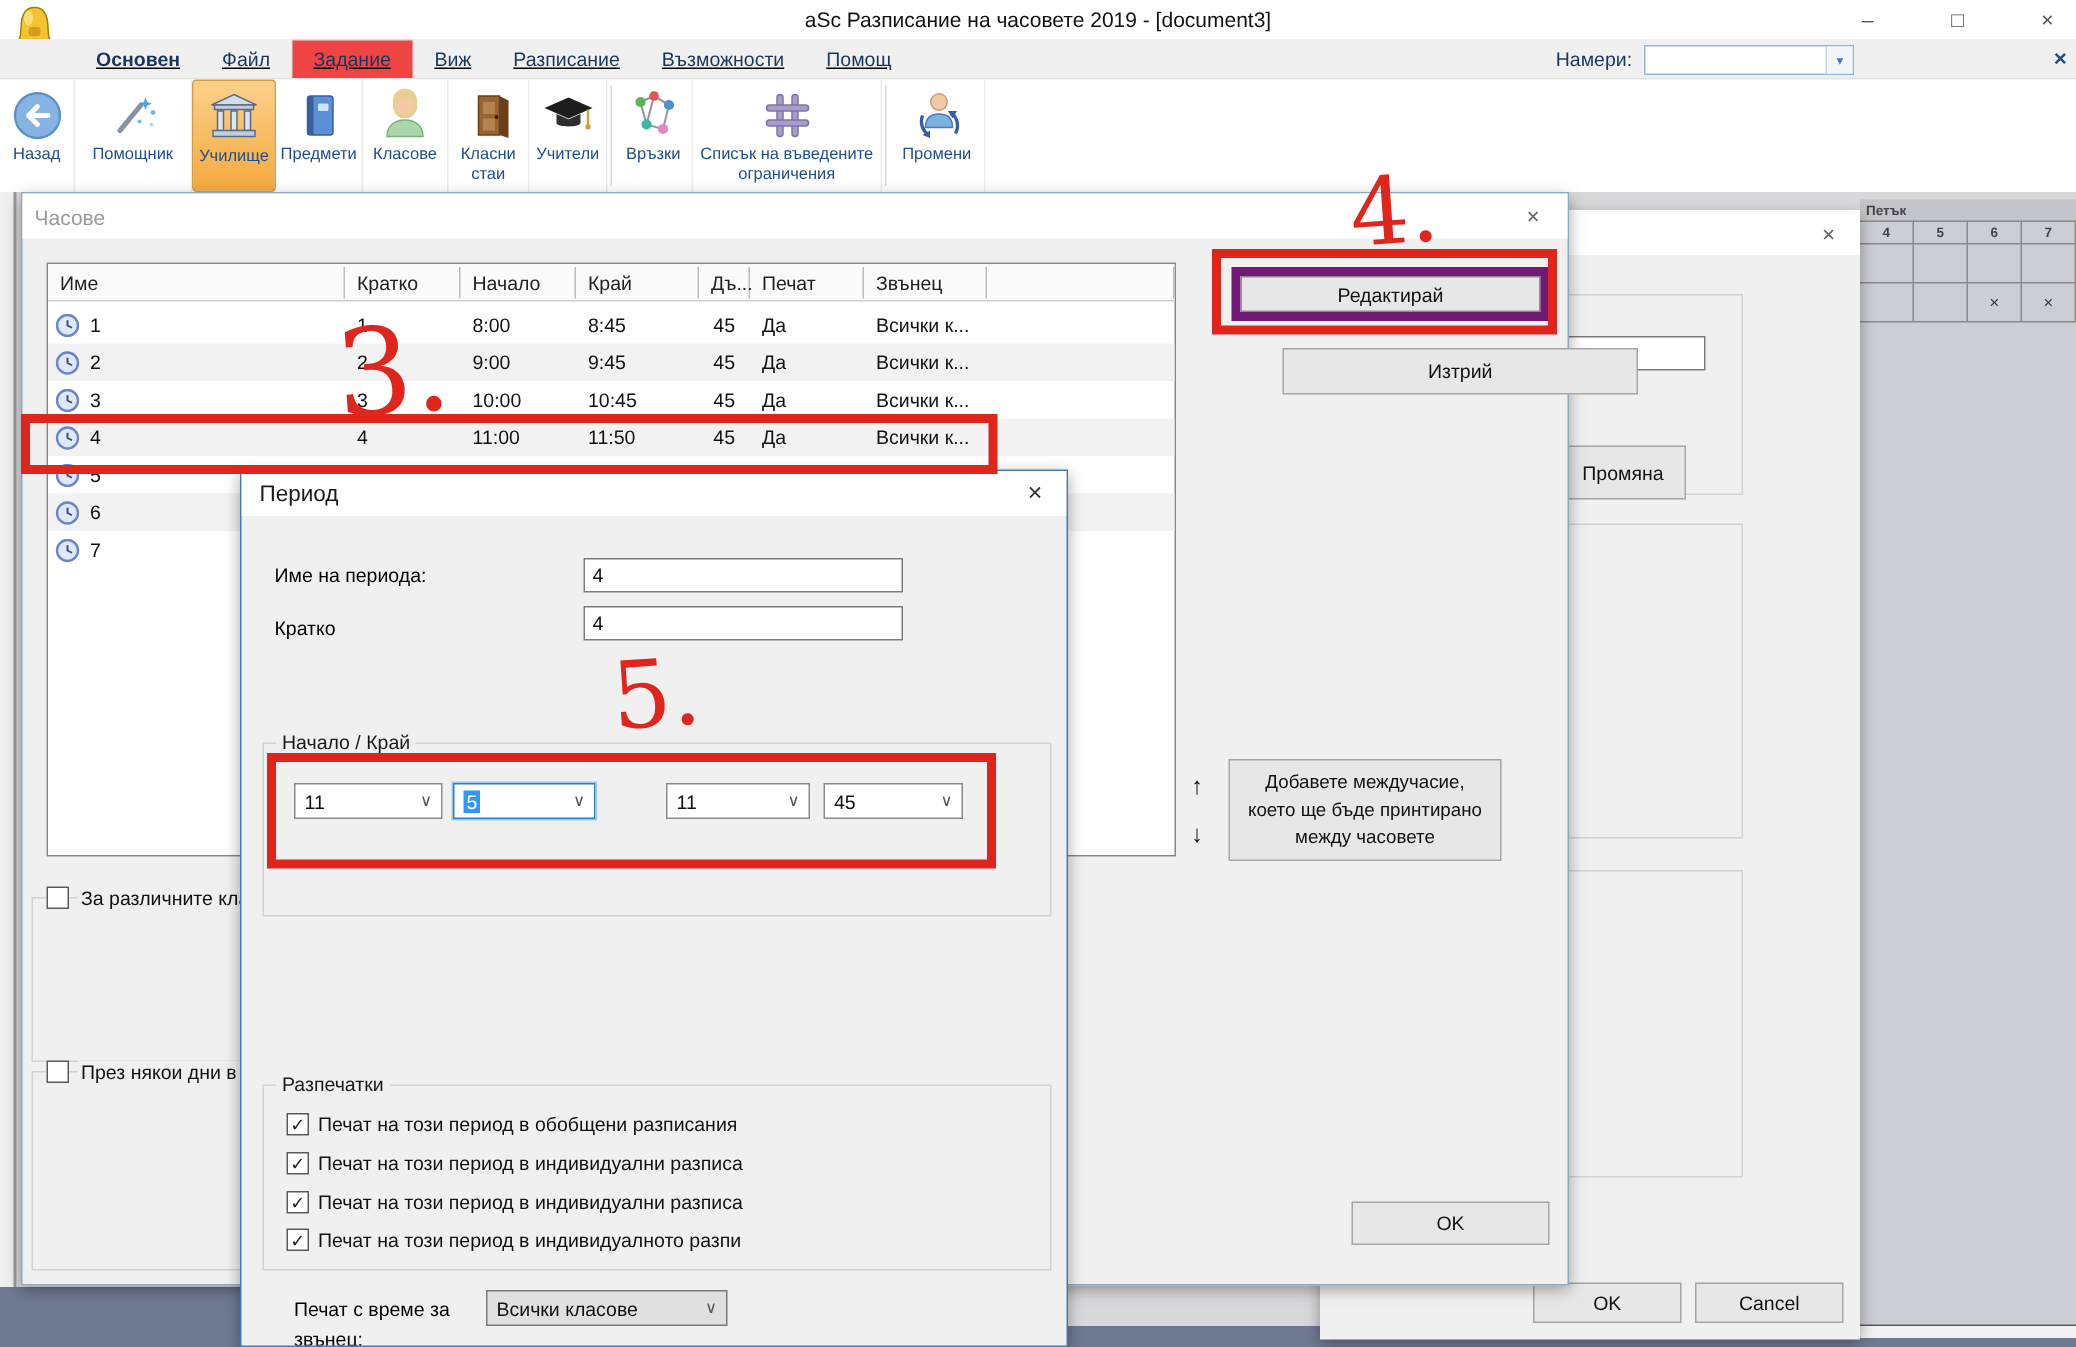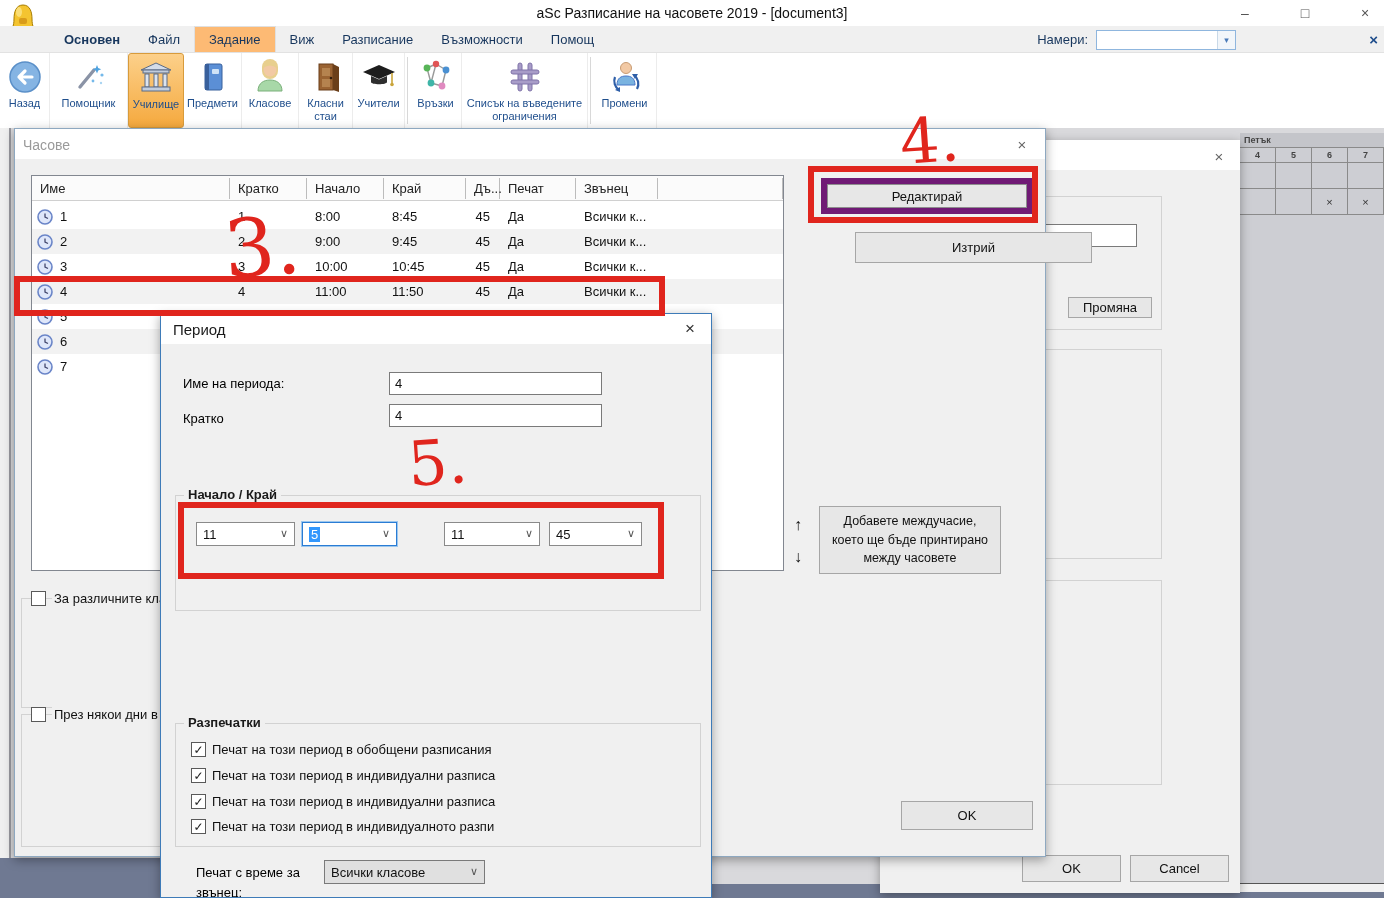--- a/index.html
+++ b/index.html
@@ -4,23 +4,23 @@
 <style>
   html,body{margin:0;padding:0;background:#888;}
   *{box-sizing:border-box;font-family:"Liberation Sans", sans-serif;}
   .stage{position:relative;width:1384px;height:898px;background:#fff;overflow:hidden;}
   .abs{position:absolute;}
 
   
   .titlebar{position:absolute;left:0;top:0;width:1384px;height:26px;background:#fff;padding-left:37px;}
   .title-text{position:absolute;left:0;right:0;top:5px;text-align:center;font-size:14px;color:#111;}
   .winbtn{position:absolute;top:0;width:34px;height:26px;display:flex;align-items:center;justify-content:center;color:#555;font-size:14px;}
-  .menubar{position:absolute;left:0;top:26px;width:1384px;height:27px;background:#f0f0f0;border-bottom:1px solid #e2e2e2;display:flex;align-items:stretch;padding-left:50px;}
+  .menubar{position:absolute;left:0;top:26px;width:1384px;height:27px;background:#f0f0f0;border-bottom:1px solid #e2e2e2;display:flex;align-items:stretch;padding-left:50px;text-decoration:underline;}
   .mtab{display:flex;align-items:center;padding:0 14px;font-size:13px;color:#17365d;}
-  .mtab.sel{background:#fdba74;border:1px solid #e0e0e0;border-bottom:none;}
+  .mtab.sel{background:#ef4444;border:1px solid #e0e0e0;border-bottom:none;}
   .mtab.first{font-weight:bold;}
   .menubar-right{position:absolute;right:6px;top:0;height:27px;display:flex;align-items:center;gap:8px;}
   .find-label{font-size:13px;color:#17365d;}
   .find-combo{width:140px;height:20px;background:#fff;border:1px solid #8fb6de;position:relative;}
   .find-combo .arr{position:absolute;right:0;top:0;width:18px;height:18px;background:#f2f6fa;border-left:1px solid #c9d9e8;display:flex;align-items:center;justify-content:center;font-size:9px;color:#4a7ab8;}
   .pers{font-size:13px;color:#17365d;margin-top:41px;}
   .pers-x{color:#1f4e8c;font-weight:bold;font-size:15px;}
   .toolbar{position:absolute;left:0;top:53px;width:1384px;height:75px;background:#fff;display:flex;align-items:stretch;}
   .tbtn{display:flex;flex-direction:column;align-items:center;justify-content:flex-start;padding-top:4px;font-size:11px;color:#1f4e8c;text-align:center;line-height:1.15;border-right:1px solid #ececec;}
   .tbtn .ticon{height:40px;display:flex;align-items:center;justify-content:center;}
@@ -38,21 +38,21 @@
   .gridbg .grow div{width:36px;border-right:1px solid #8a8a8a;display:flex;align-items:center;justify-content:center;font-size:11px;color:#333;}
   .hscroll{position:absolute;left:1240px;top:883px;width:144px;height:9px;background:#f2f2f2;border-top:1px solid #555;}
 
   
   .dlg{position:absolute;background:#f0f0f0;box-shadow:0 3px 10px rgba(0,0,0,.35);}
   .dlg .dtitle{position:absolute;left:0;top:0;right:0;height:30px;background:#fff;}
   .dclose{position:absolute;top:6px;width:22px;height:20px;display:flex;align-items:center;justify-content:center;color:#666;font-size:15px;}
   .btn{background:#e7e7e7;border:1px solid #a6a6a6;display:flex;align-items:center;justify-content:center;font-size:13px;color:#111;}
   .btn.default{border:6px solid #701a75;box-shadow:inset 0 0 0 1px #8d8d8d;}
   .gbox{position:absolute;border:1px solid #d2d2d2;}
-  .gbox .legend{position:absolute;top:-9px;left:8px;background:#f0f0f0;padding:0 4px;font-size:13px;color:#1a1a1a;font-weight:bold;}
+  .gbox .legend{position:absolute;top:-9px;left:8px;background:#f0f0f0;padding:0 4px;font-size:13px;color:#1a1a1a;}
   .cbrow{position:absolute;display:flex;align-items:center;gap:6px;font-size:13px;color:#111;white-space:nowrap;}
   .cbox{width:15px;height:15px;background:#fff;border:1px solid #595959;display:flex;align-items:center;justify-content:center;font-size:12px;color:#222;flex:none;}
   .tinput{position:absolute;background:#fff;border:1px solid #7a7a7a;font-size:13px;padding:2px 5px;color:#111;}
   .combo{position:absolute;background:#fff;border:1px solid #8a8a8a;font-size:13px;color:#111;display:flex;align-items:center;padding-left:6px;}
   .combo .chev{position:absolute;right:6px;top:4px;color:#555;font-size:11px;}
   .combo.gray{background:#e0e0e0;border-color:#7a7a7a;}
   .combo.focused{border:1px solid #2a7cd4;outline:1px solid #9cc7ee;}
   .combo.focused .selval{background:#3297fd;color:#fff;padding:0 2px;}
 
   
@@ -261,21 +261,21 @@
       <div>×</div>
     </div>
   </div>
   <div class="hscroll"></div>
 
   <div class="dlg" style="left:880px;top:140px;width:360px;height:753px;z-index:2">
     <div class="dtitle"></div>
     <span class="dclose" style="right:10px">×</span>
     <div class="gbox" style="left:6px;top:56px;width:276px;height:134px"></div>
     <span class="tinput" style="left:120px;top:84px;width:137px;height:23px"></span>
-    <div class="btn" style="position:absolute;left:188px;top:157px;width:84px;height:21px">Промяна</div>
+    <div class="btn" style="position:absolute;left:160px;top:157px;width:84px;height:36px">Промяна</div>
     <div class="gbox" style="left:6px;top:209px;width:276px;height:210px"></div>
     <div class="gbox" style="left:6px;top:440px;width:276px;height:205px"></div>
     <div class="btn" style="position:absolute;left:142px;top:715px;width:99px;height:27px">OK</div>
     <div class="btn" style="position:absolute;left:250px;top:715px;width:99px;height:27px">Cancel</div>
   </div>
 
   <div class="dlg" style="left:14px;top:128px;width:1032px;height:729px;z-index:3;border:1px solid #8ea8c0">
     <div class="dtitle"></div>
     <span class="abs" style="left:8px;top:8px;font-size:14px;color:#9a9a9a">Часове</span>
     <span class="dclose" style="right:12px;top:5px">×</span>

